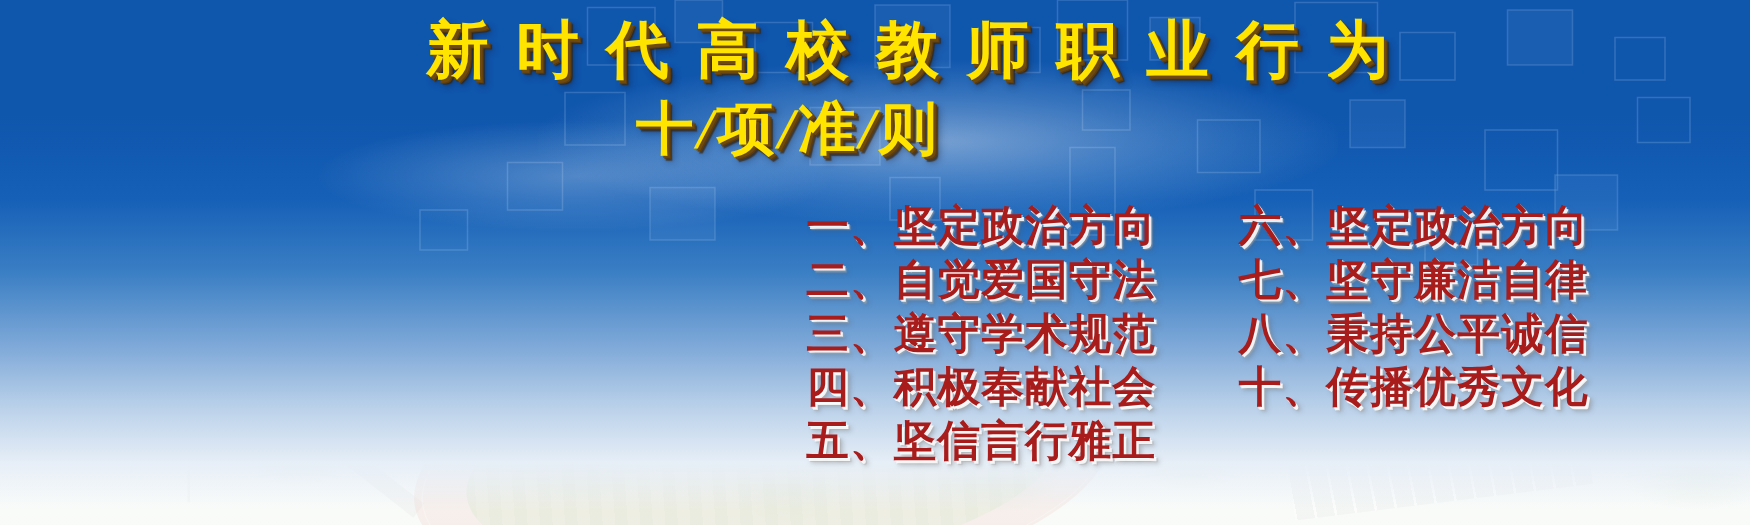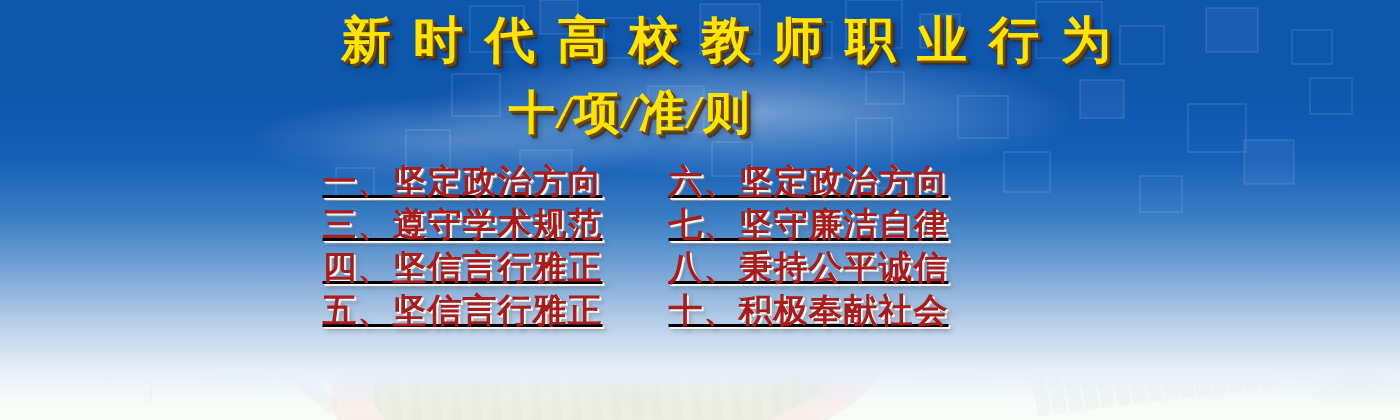--- a/index.html
+++ b/index.html
@@ -225,21 +225,21 @@
     text-shadow:
        2px 2px 0 #6e4a10,
        3px 3px 0 #5c3c0c,
        4px 4px 1px rgba(52,32,6,.70),
        5px 5px 6px rgba(20,30,60,.45);
     margin-left: 29px;
   }
 
   .subtitle {
     position: absolute;
-    top: 85px;
+    top: 75px;
     left: 0;
     width: 1260px;
     text-align: center;
     font-family: "Liberation Serif", "DejaVu Serif", serif;
     font-weight: bold;
     font-size: 46px;
     line-height: 56px;
     letter-spacing: 2px;
     color: #ffe400;
     white-space: nowrap;
@@ -254,23 +254,22 @@
     font-weight: bold;
     padding: 0 1px;
   }
 
   .rules {
     position: absolute;
     top: 160px;
     left: 0;
     width: 1271px;
     display: flex;
-    justify-content: center;
+    justify-content: flex-end;
     gap: 66px;
-    text-decoration: underline;
   }
   .rules-col {
     display: flex;
     flex-direction: column;
   }
   .rule-item {
     font-family: "Liberation Serif", "DejaVu Serif", serif;
     font-weight: bold;
     font-size: 34px;
     line-height: 43px;
@@ -358,27 +357,28 @@
     <div class="title">新时代高校教师职业行为</div>
 
     <div class="subtitle">
       <span>十</span><span class="sep">/</span><span>项</span><span class="sep">/</span><span>准</span><span class="sep">/</span><span>则</span>
     </div>
 
     <div class="rules">
 
       <div class="rules-col">
         <div class="rule-item">一、坚定政治方向</div>
+        <div class="rule-item">二、自觉爱国守法</div>
         <div class="rule-item">三、遵守学术规范</div>
-        <div class="rule-item">四、坚信言行雅正</div>
+        <div class="rule-item">四、积极奉献社会</div>
         <div class="rule-item">五、坚信言行雅正</div>
       </div>
 
       <div class="rules-col">
         <div class="rule-item">六、坚定政治方向</div>
         <div class="rule-item">七、坚守廉洁自律</div>
         <div class="rule-item">八、秉持公平诚信</div>
-        <div class="rule-item">十、积极奉献社会</div>
+        <div class="rule-item">十、传播优秀文化</div>
       </div>
 
     </div>
   </div>
 </div>
 
 </body></html>

